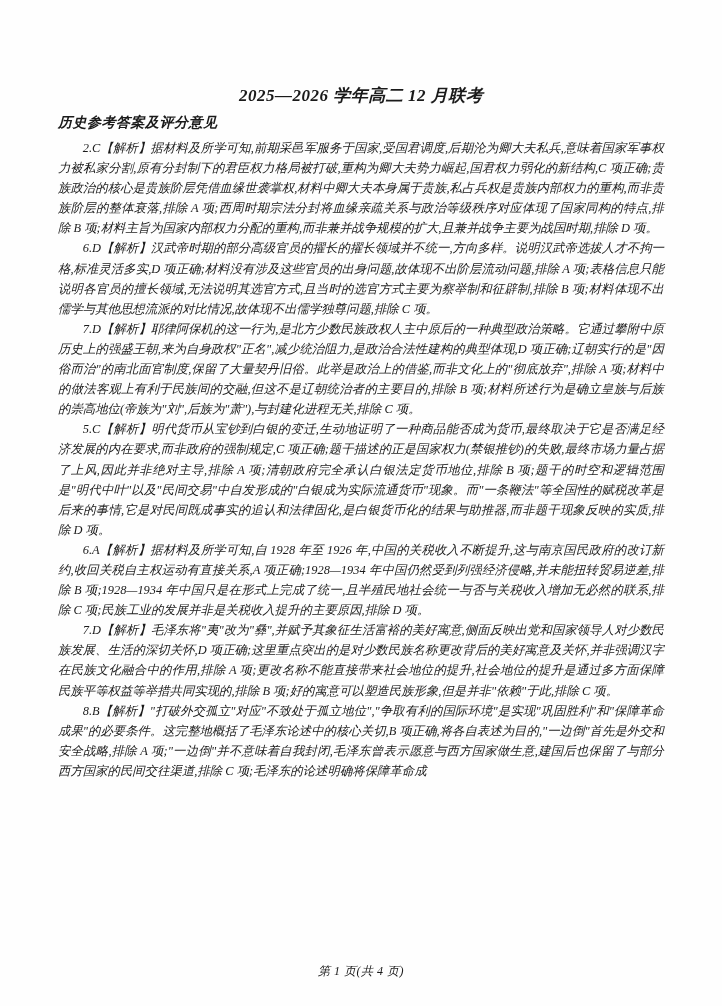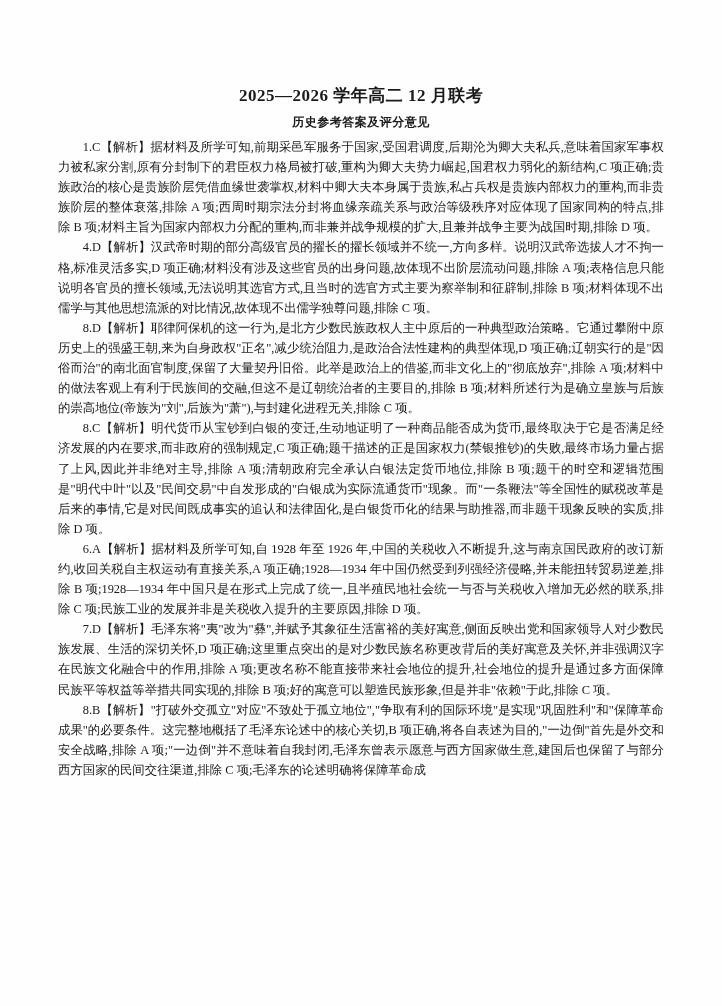--- a/index.html
+++ b/index.html
@@ -13,32 +13,32 @@
     font-family: "Liberation Serif", serif;
     color: #1a1a1a;
   }
   .page {
     position: relative;
     width: 722px;
     height: 1006px;
     box-sizing: border-box;
     padding: 84px 58px 0 58px;
     background: #fefefe;
+    font-style: italic;
   }
   .doc-title {
     text-align: center;
     font-size: 17px;
     font-weight: bold;
     letter-spacing: 0.5px;
     margin: 0 0 7px 0;
     font-family: "Liberation Serif", serif;
   }
   .doc-subtitle {
-    text-align: center;
-    font-size: 12px;
+    font-size: 14px;
     font-weight: bold;
     letter-spacing: 0.5px;
     margin: 0 0 6px 0;
     font-family: "Liberation Serif", serif;
   }
   .body-text {
     font-size: 12.4px;
     line-height: 1.62;
     text-align: justify;
     text-justify: inter-ideograph;
@@ -63,23 +63,26 @@
 </style>
 </head>
 <body>
 
 <div class="page">
 
   <h1 class="doc-title">2025—2026 学年高二 12 月联考</h1>
   <h2 class="doc-subtitle">历史参考答案及评分意见</h2>
 
   <div class="body-text">
-    <p class="para">1.C【解析】据材料及所学可知,前期采邑军服务于国家,受国君调度,后期沦为卿大夫私兵,意味着国家军事权力被私家分割,原有分封制下的君臣权力格局被打破,重构为卿大夫势力崛起,国君权力弱化的新结构,C 项正确;贵族政治的核心是贵族阶层凭借血缘世袭掌权,材料中卿大夫本身属于贵族,私占兵权是贵族内部权力的重构,而非贵族阶层的整体衰落,排除 A 项;西周时期宗法分封将血缘亲疏关系与政治等级秩序对应体现了国家同构的特点,排除 B 项;材料主旨为国家内部权力分配的重构,而非兼并战争规模的扩大,且兼并战争主要为战国时期,排除 D 项。</p>
-    <p class="para">4.D【解析】汉武帝时期的部分高级官员的擢长的擢长领域并不统一,方向多样。说明汉武帝选拔人才不拘一格,标准灵活多实,D 项正确;材料没有涉及这些官员的出身问题,故体现不出阶层流动问题,排除 A 项;表格信息只能说明各官员的擅长领域,无法说明其选官方式,且当时的选官方式主要为察举制和征辟制,排除 B 项;材料体现不出儒学与其他思想流派的对比情况,故体现不出儒学独尊问题,排除 C 项。</p>
-    <p class="para">8.D【解析】耶律阿保机的这一行为,是北方少数民族政权人主中原后的一种典型政治策略。它通过攀附中原历史上的强盛王朝,来为自身政权"正名",减少统治阻力,是政治合法性建构的典型体现,D 项正确;辽朝实行的是"因俗而治"的南北面官制度,保留了大量契丹旧俗。此举是政治上的借鉴,而非文化上的"彻底放弃",排除 A 项;材料中的做法客观上有利于民族间的交融,但这不是辽朝统治者的主要目的,排除 B 项;材料所述行为是确立皇族与后族的崇高地位(帝族为"刘",后族为"萧"),与封建化进程无关,排除 C 项。</p>
-    <p class="para">8.C【解析】明代货币从宝钞到白银的变迁,生动地证明了一种商品能否成为货币,最终取决于它是否满足经济发展的内在要求,而非政府的强制规定,C 项正确;题干描述的正是国家权力(禁银推钞)的失败,最终市场力量占据了上风,因此并非绝对主导,排除 A 项;清朝政府完全承认白银法定货币地位,排除 B 项;题干的时空和逻辑范围是"明代中叶"以及"民间交易"中自发形成的"白银成为实际流通货币"现象。而"一条鞭法"等全国性的赋税改革是后来的事情,它是对民间既成事实的追认和法律固化,是白银货币化的结果与助推器,而非题干现象反映的实质,排除 D 项。</p>
+    <p class="para">2.C【解析】据材料及所学可知,前期采邑军服务于国家,受国君调度,后期沦为卿大夫私兵,意味着国家军事权力被私家分割,原有分封制下的君臣权力格局被打破,重构为卿大夫势力崛起,国君权力弱化的新结构,C 项正确;贵族政治的核心是贵族阶层凭借血缘世袭掌权,材料中卿大夫本身属于贵族,私占兵权是贵族内部权力的重构,而非贵族阶层的整体衰落,排除 A 项;西周时期宗法分封将血缘亲疏关系与政治等级秩序对应体现了国家同构的特点,排除 B 项;材料主旨为国家内部权力分配的重构,而非兼并战争规模的扩大,且兼并战争主要为战国时期,排除 D 项。</p>
+    <p class="para">6.D【解析】汉武帝时期的部分高级官员的擢长的擢长领域并不统一,方向多样。说明汉武帝选拔人才不拘一格,标准灵活多实,D 项正确;材料没有涉及这些官员的出身问题,故体现不出阶层流动问题,排除 A 项;表格信息只能说明各官员的擅长领域,无法说明其选官方式,且当时的选官方式主要为察举制和征辟制,排除 B 项;材料体现不出儒学与其他思想流派的对比情况,故体现不出儒学独尊问题,排除 C 项。</p>
+    <p class="para">7.D【解析】耶律阿保机的这一行为,是北方少数民族政权人主中原后的一种典型政治策略。它通过攀附中原历史上的强盛王朝,来为自身政权"正名",减少统治阻力,是政治合法性建构的典型体现,D 项正确;辽朝实行的是"因俗而治"的南北面官制度,保留了大量契丹旧俗。此举是政治上的借鉴,而非文化上的"彻底放弃",排除 A 项;材料中的做法客观上有利于民族间的交融,但这不是辽朝统治者的主要目的,排除 B 项;材料所述行为是确立皇族与后族的崇高地位(帝族为"刘",后族为"萧"),与封建化进程无关,排除 C 项。</p>
+    <p class="para">5.C【解析】明代货币从宝钞到白银的变迁,生动地证明了一种商品能否成为货币,最终取决于它是否满足经济发展的内在要求,而非政府的强制规定,C 项正确;题干描述的正是国家权力(禁银推钞)的失败,最终市场力量占据了上风,因此并非绝对主导,排除 A 项;清朝政府完全承认白银法定货币地位,排除 B 项;题干的时空和逻辑范围是"明代中叶"以及"民间交易"中自发形成的"白银成为实际流通货币"现象。而"一条鞭法"等全国性的赋税改革是后来的事情,它是对民间既成事实的追认和法律固化,是白银货币化的结果与助推器,而非题干现象反映的实质,排除 D 项。</p>
     <p class="para">6.A【解析】据材料及所学可知,自 1928 年至 1926 年,中国的关税收入不断提升,这与南京国民政府的改订新约,收回关税自主权运动有直接关系,A 项正确;1928—1934 年中国仍然受到列强经济侵略,并未能扭转贸易逆差,排除 B 项;1928—1934 年中国只是在形式上完成了统一,且半殖民地社会统一与否与关税收入增加无必然的联系,排除 C 项;民族工业的发展并非是关税收入提升的主要原因,排除 D 项。</p>
     <p class="para">7.D【解析】毛泽东将"夷"改为"彝",并赋予其象征生活富裕的美好寓意,侧面反映出党和国家领导人对少数民族发展、生活的深切关怀,D 项正确;这里重点突出的是对少数民族名称更改背后的美好寓意及关怀,并非强调汉字在民族文化融合中的作用,排除 A 项;更改名称不能直接带来社会地位的提升,社会地位的提升是通过多方面保障民族平等权益等举措共同实现的,排除 B 项;好的寓意可以塑造民族形象,但是并非"依赖"于此,排除 C 项。</p>
     <p class="para">8.B【解析】"打破外交孤立"对应"不致处于孤立地位","争取有利的国际环境"是实现"巩固胜利"和"保障革命成果"的必要条件。这完整地概括了毛泽东论述中的核心关切,B 项正确,将各自表述为目的,"一边倒"首先是外交和安全战略,排除 A 项;"一边倒"并不意味着自我封闭,毛泽东曾表示愿意与西方国家做生意,建国后也保留了与部分西方国家的民间交往渠道,排除 C 项;毛泽东的论述明确将保障革命成</p>
   </div>
 
+  <div class="footer">
+    <span class="footer-line">第 1 页(共 4 页)</span>
+  </div>
 
 </div>
 
 </body></html>

